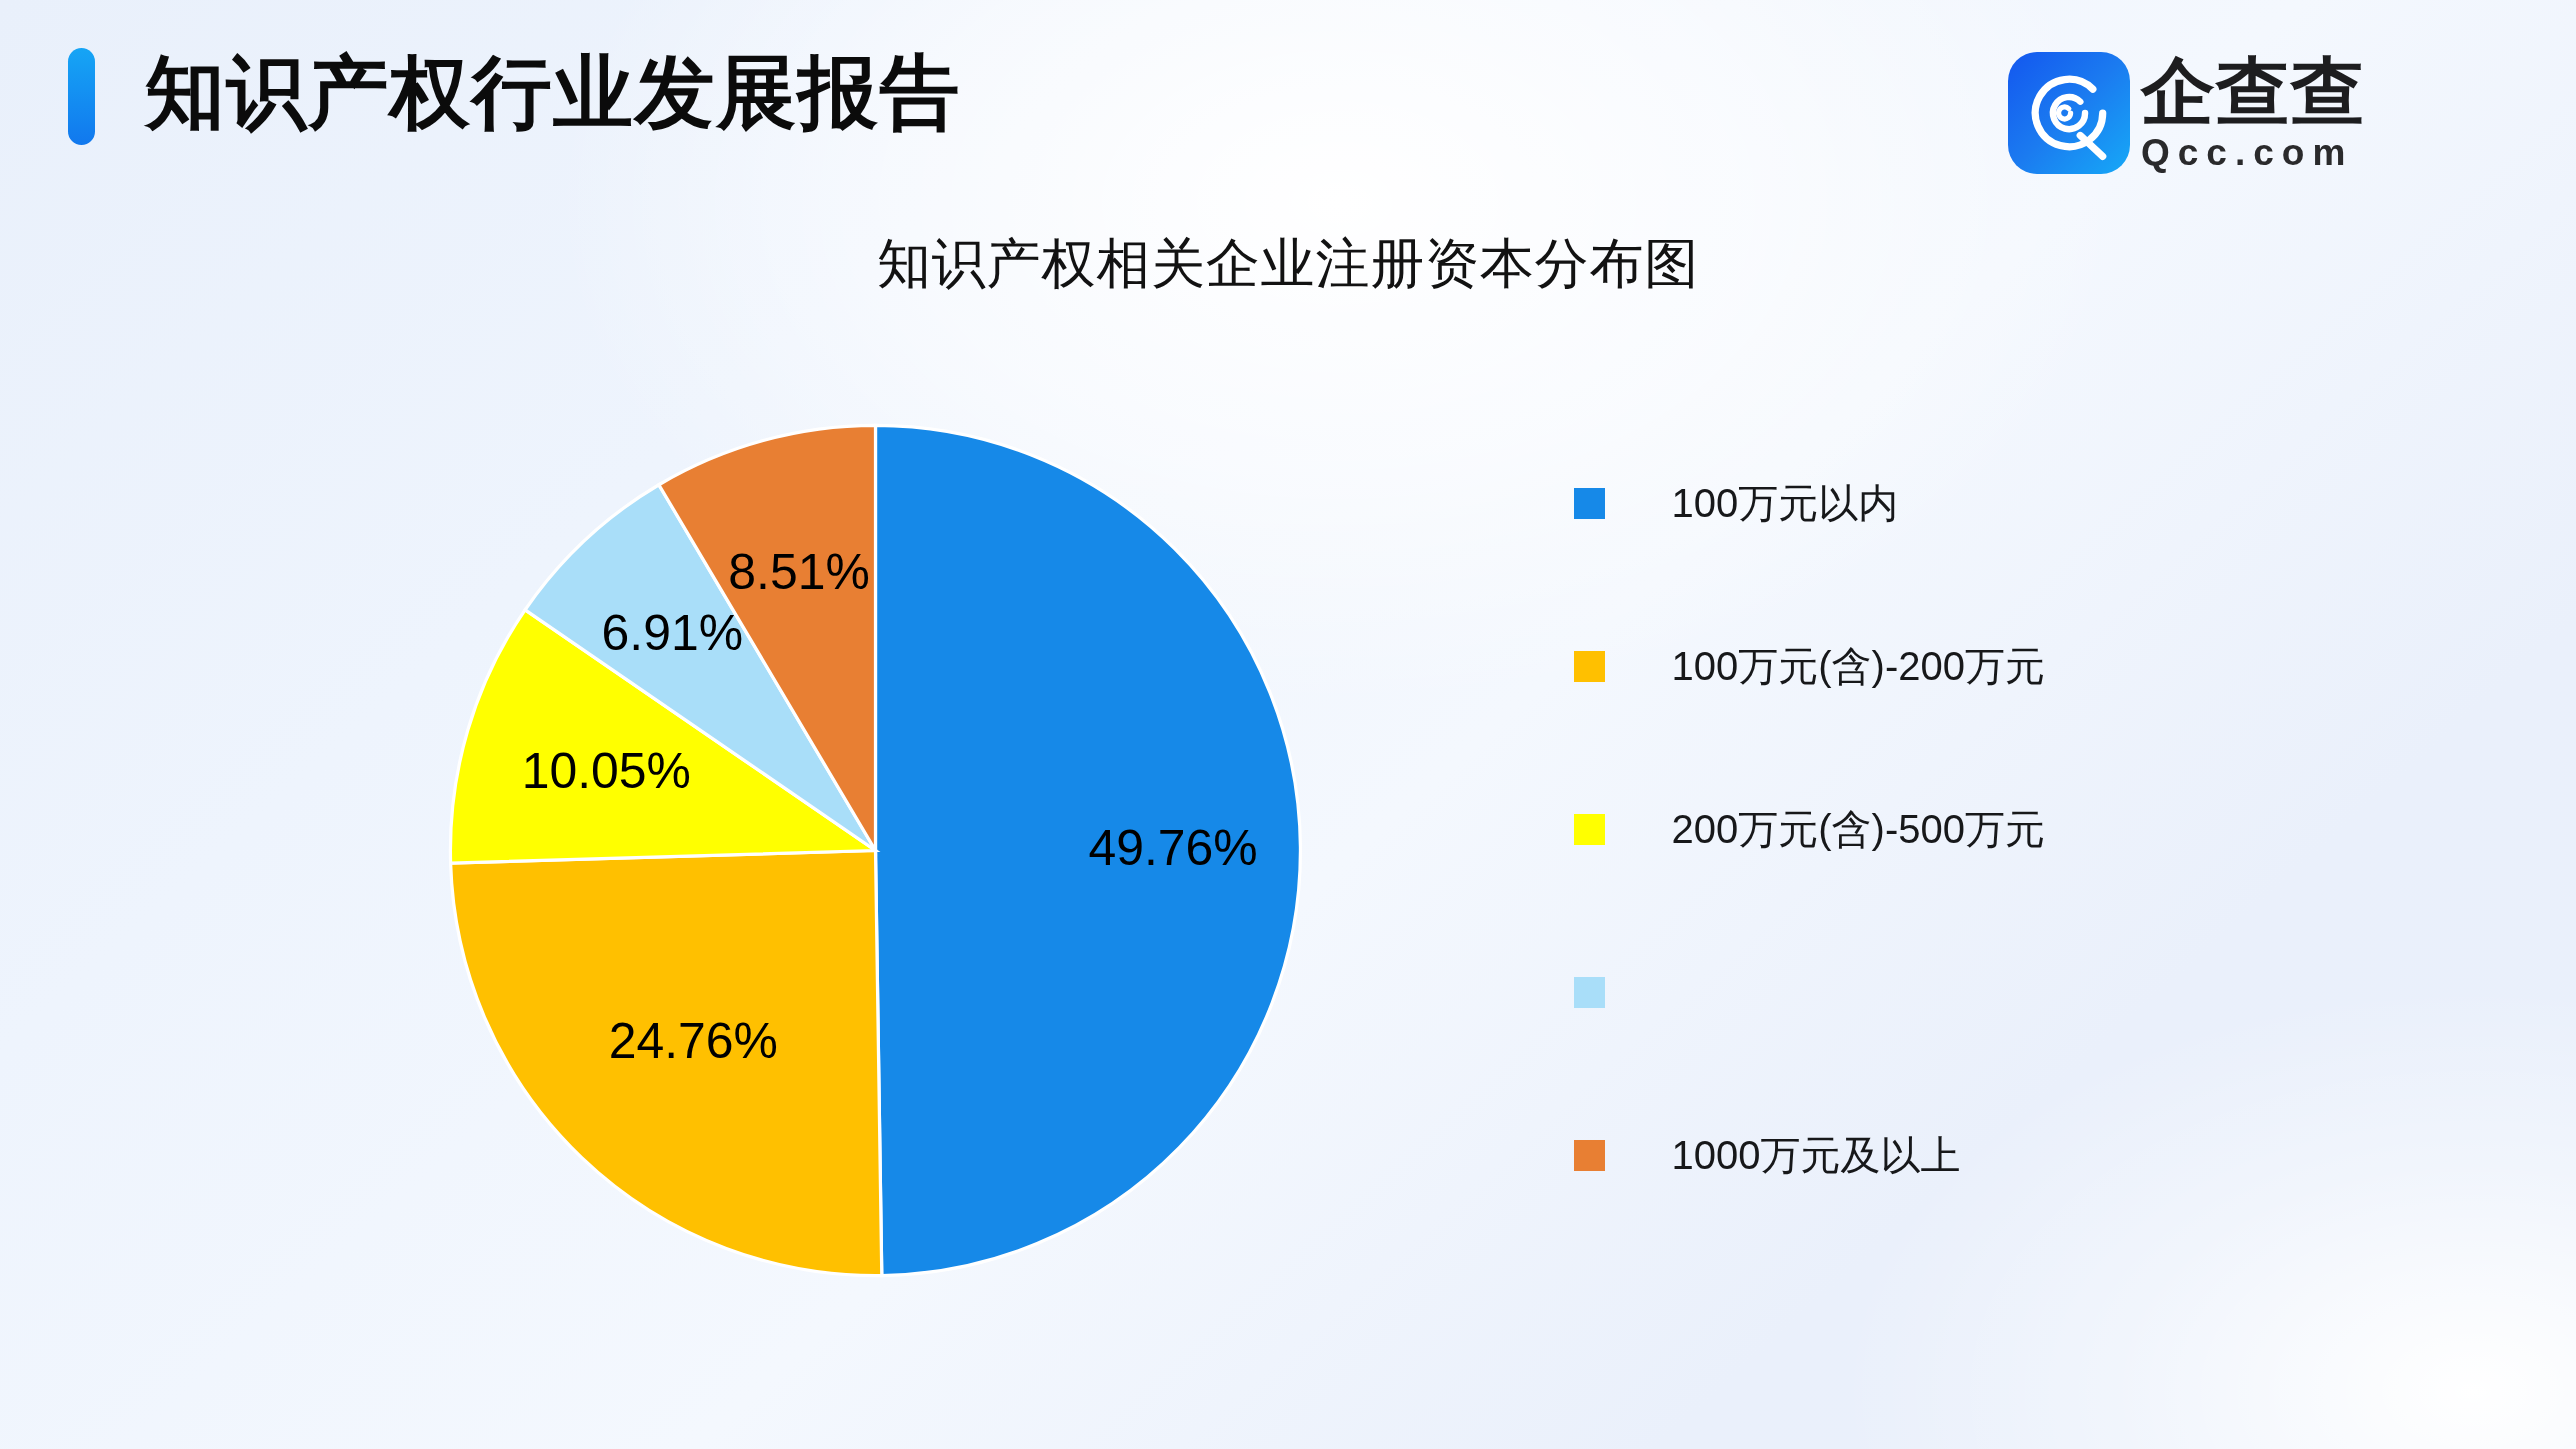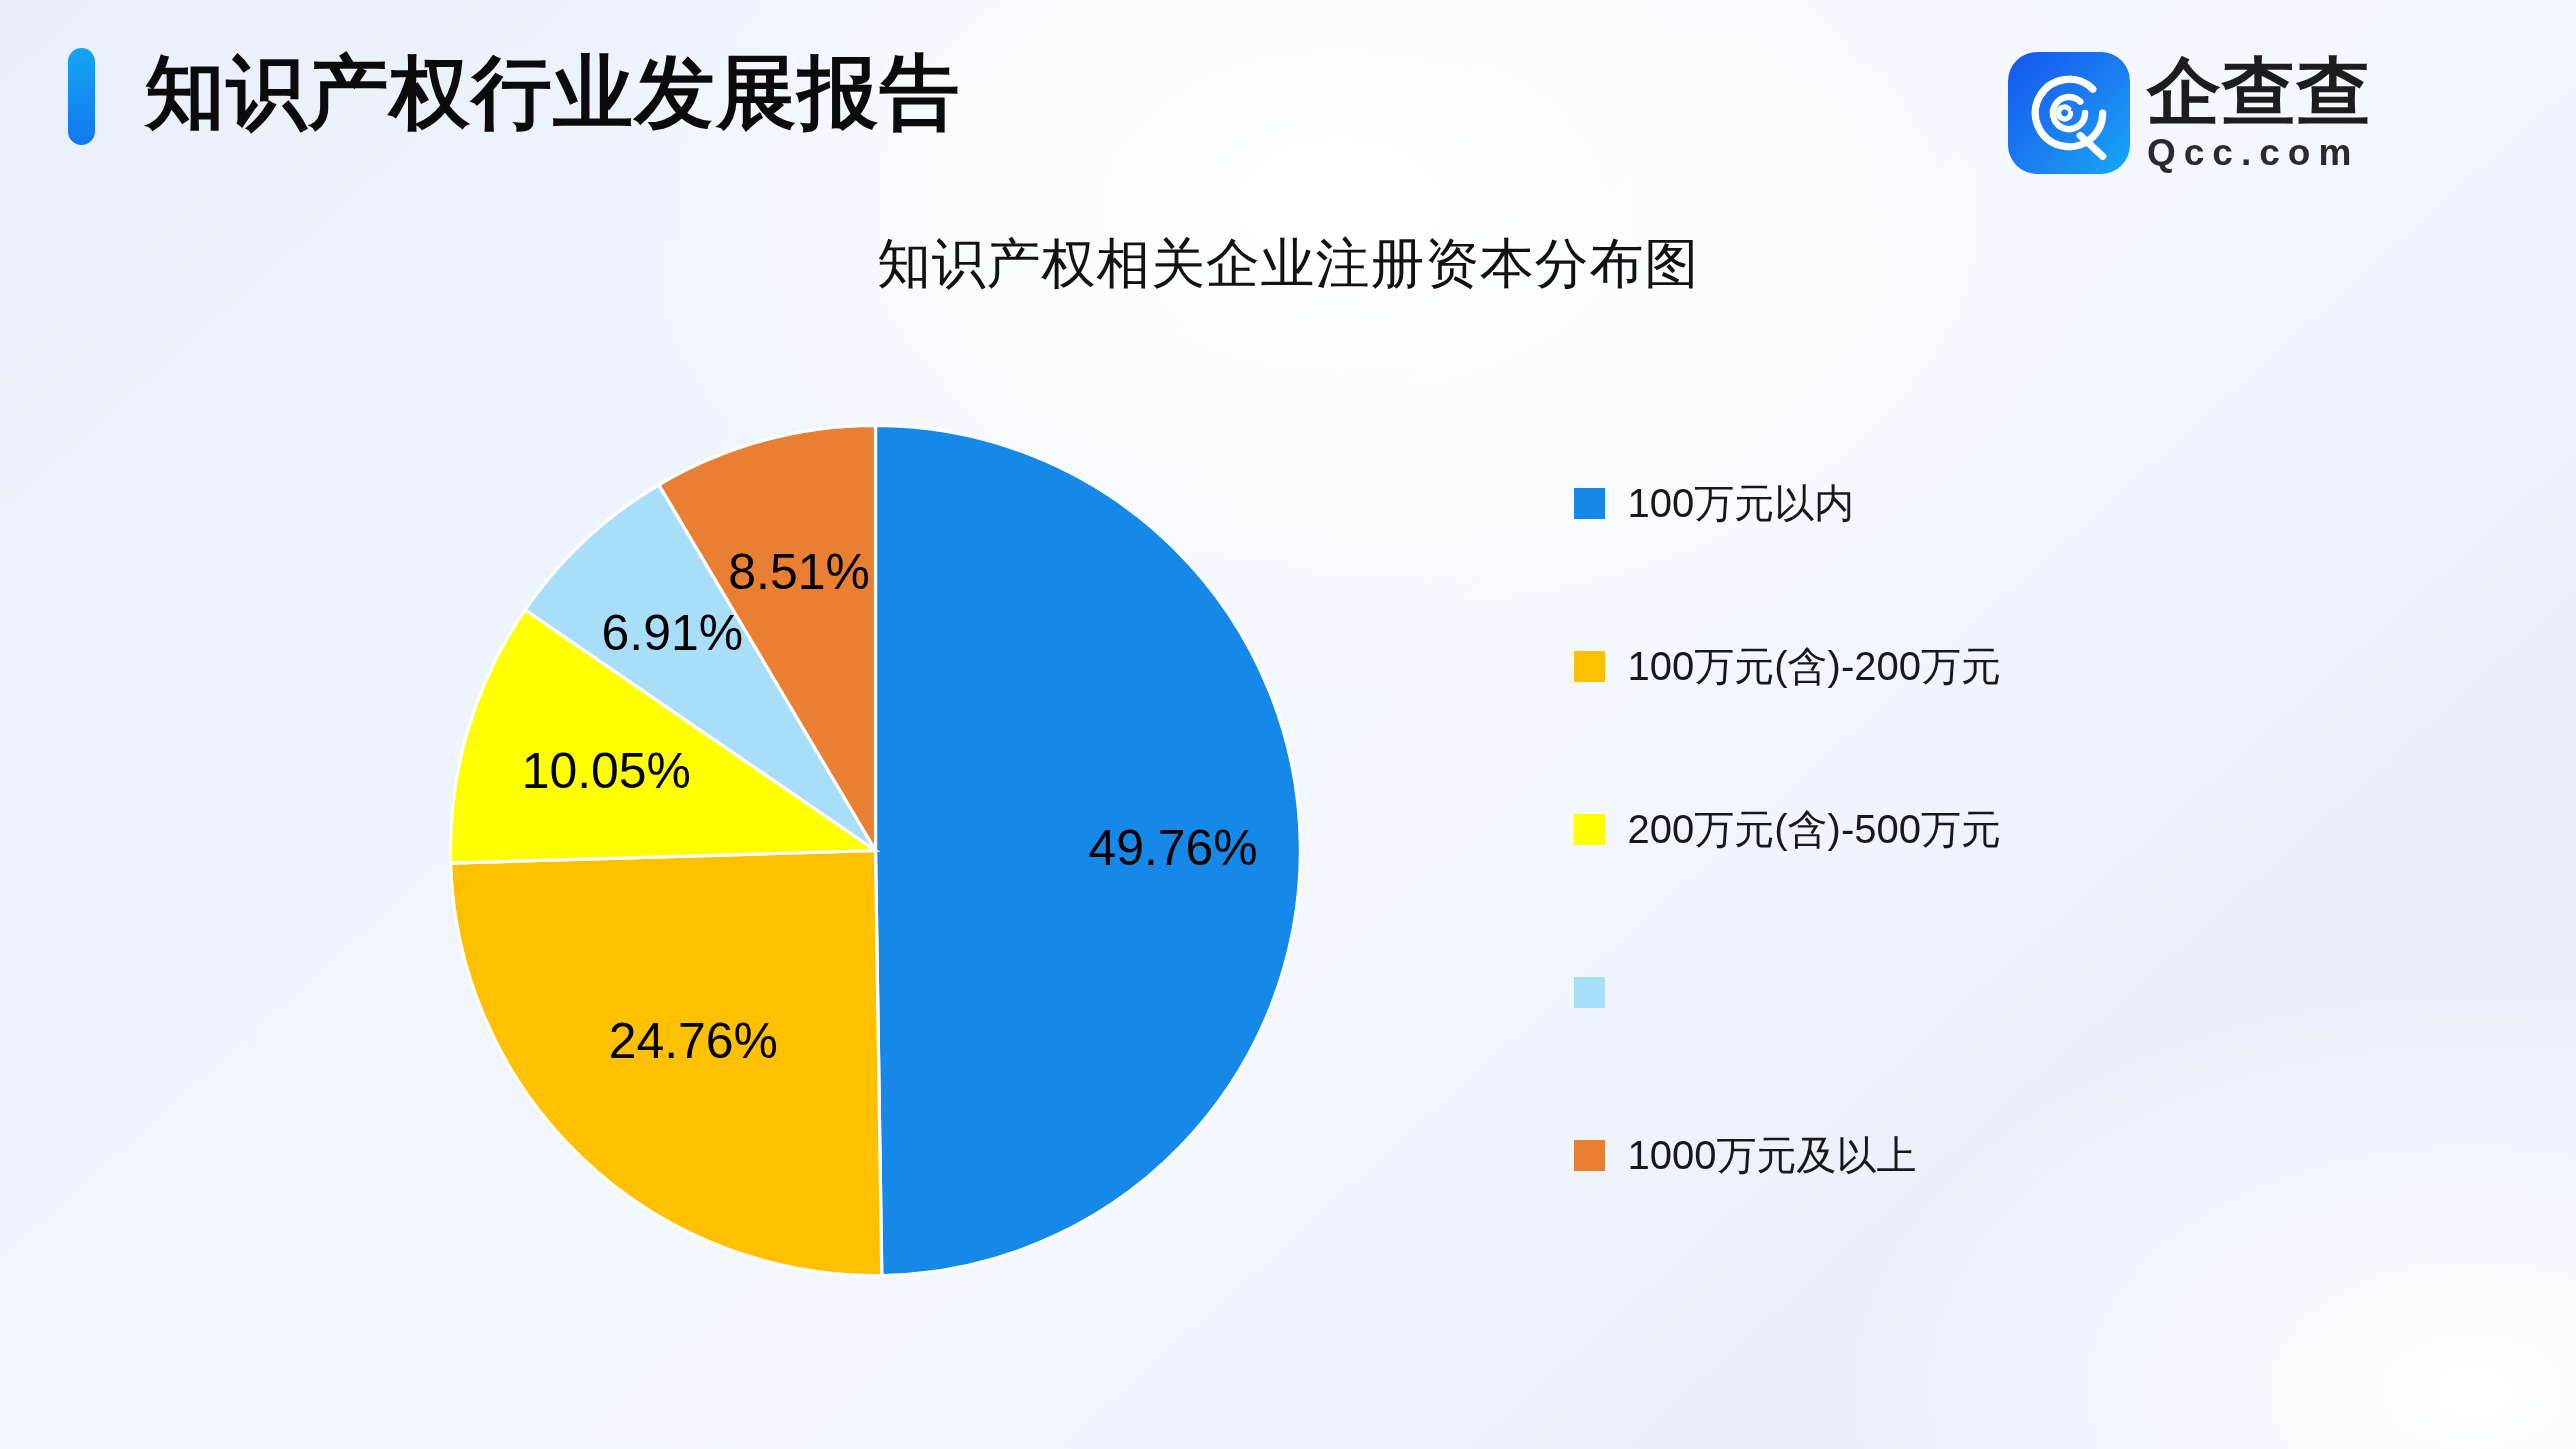--- a/index.html
+++ b/index.html
@@ -52,21 +52,21 @@
   }
 
   
   .brand {
     position: absolute;
     left: 2008px;
     top: 44px;
     height: 137px;
     display: flex;
     align-items: center;
-    gap: 17px;
+    gap: 11px;
   }
   .brand-mark {
     width: 122px;
     height: 122px;
     border-radius: 29px;
     background: linear-gradient(135deg, #1357ef 0%, #1b7bf0 50%, #16a9f7 100%);
     position: relative;
     flex: 0 0 auto;
   }
   .brand-mark svg { position: absolute; left: 0; top: 0; }
@@ -128,20 +128,21 @@
     position: absolute;
     left: 1574px;
     top: 483px;
     width: 725px;
   }
   .legend-item {
     display: flex;
     align-items: center;
     height: 40px;
     margin-bottom: 123px;
+    gap: 44px;
   }
   .legend-item:last-child { margin-bottom: 16px; }
   .legend-swatch {
     width: 31px;
     height: 31px;
     flex: 0 0 auto;
     margin-right: 22.5px;
   }
   .legend-label {
     font-size: 40px;

